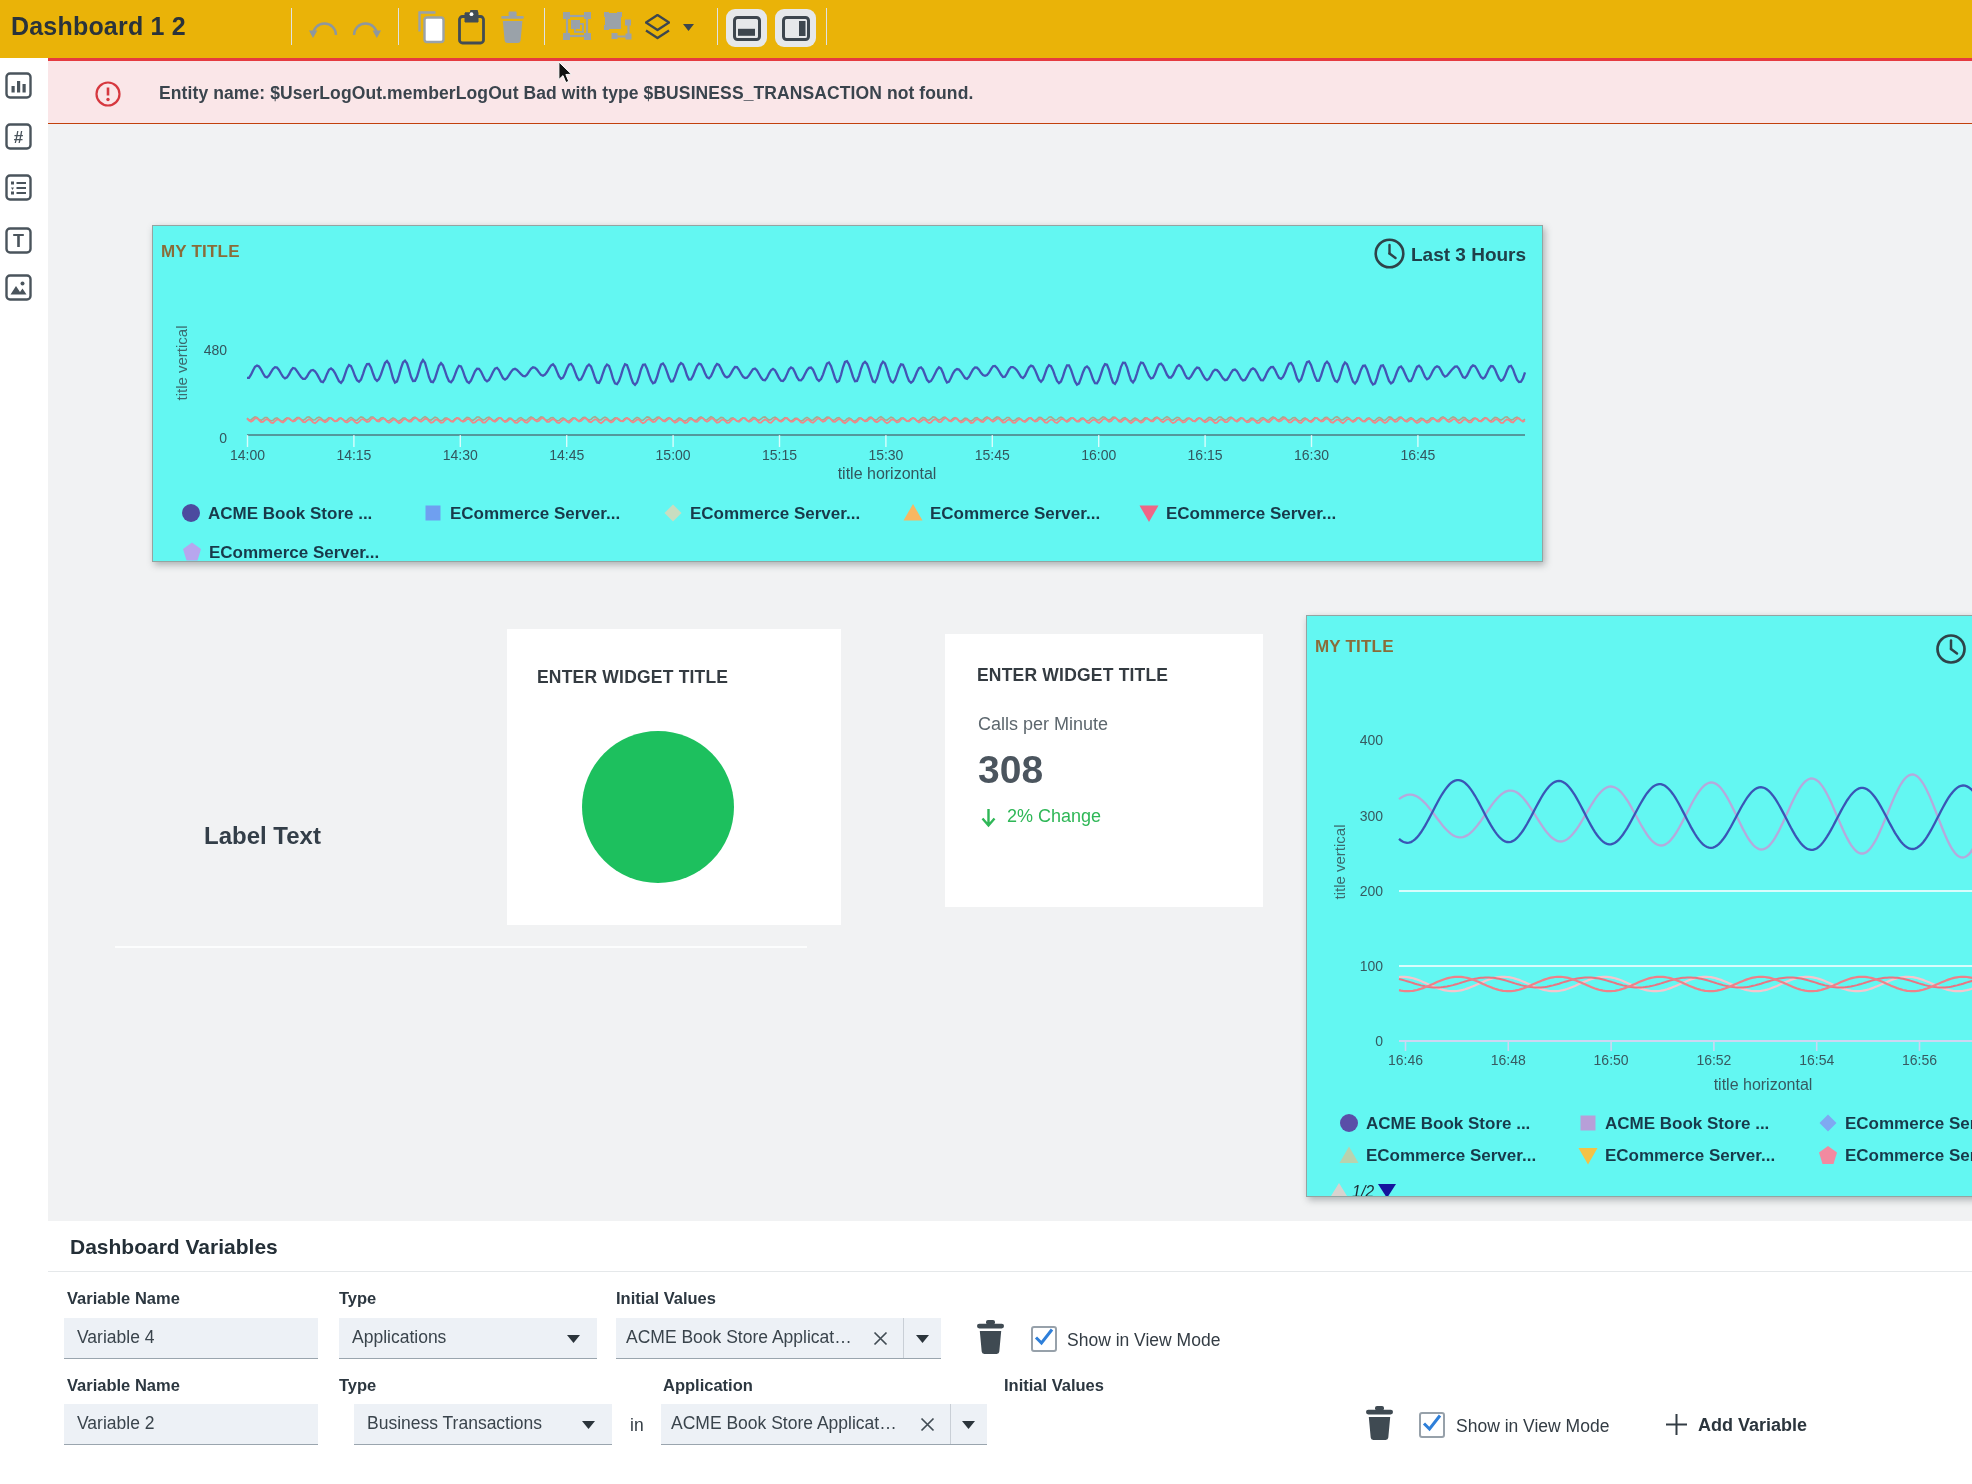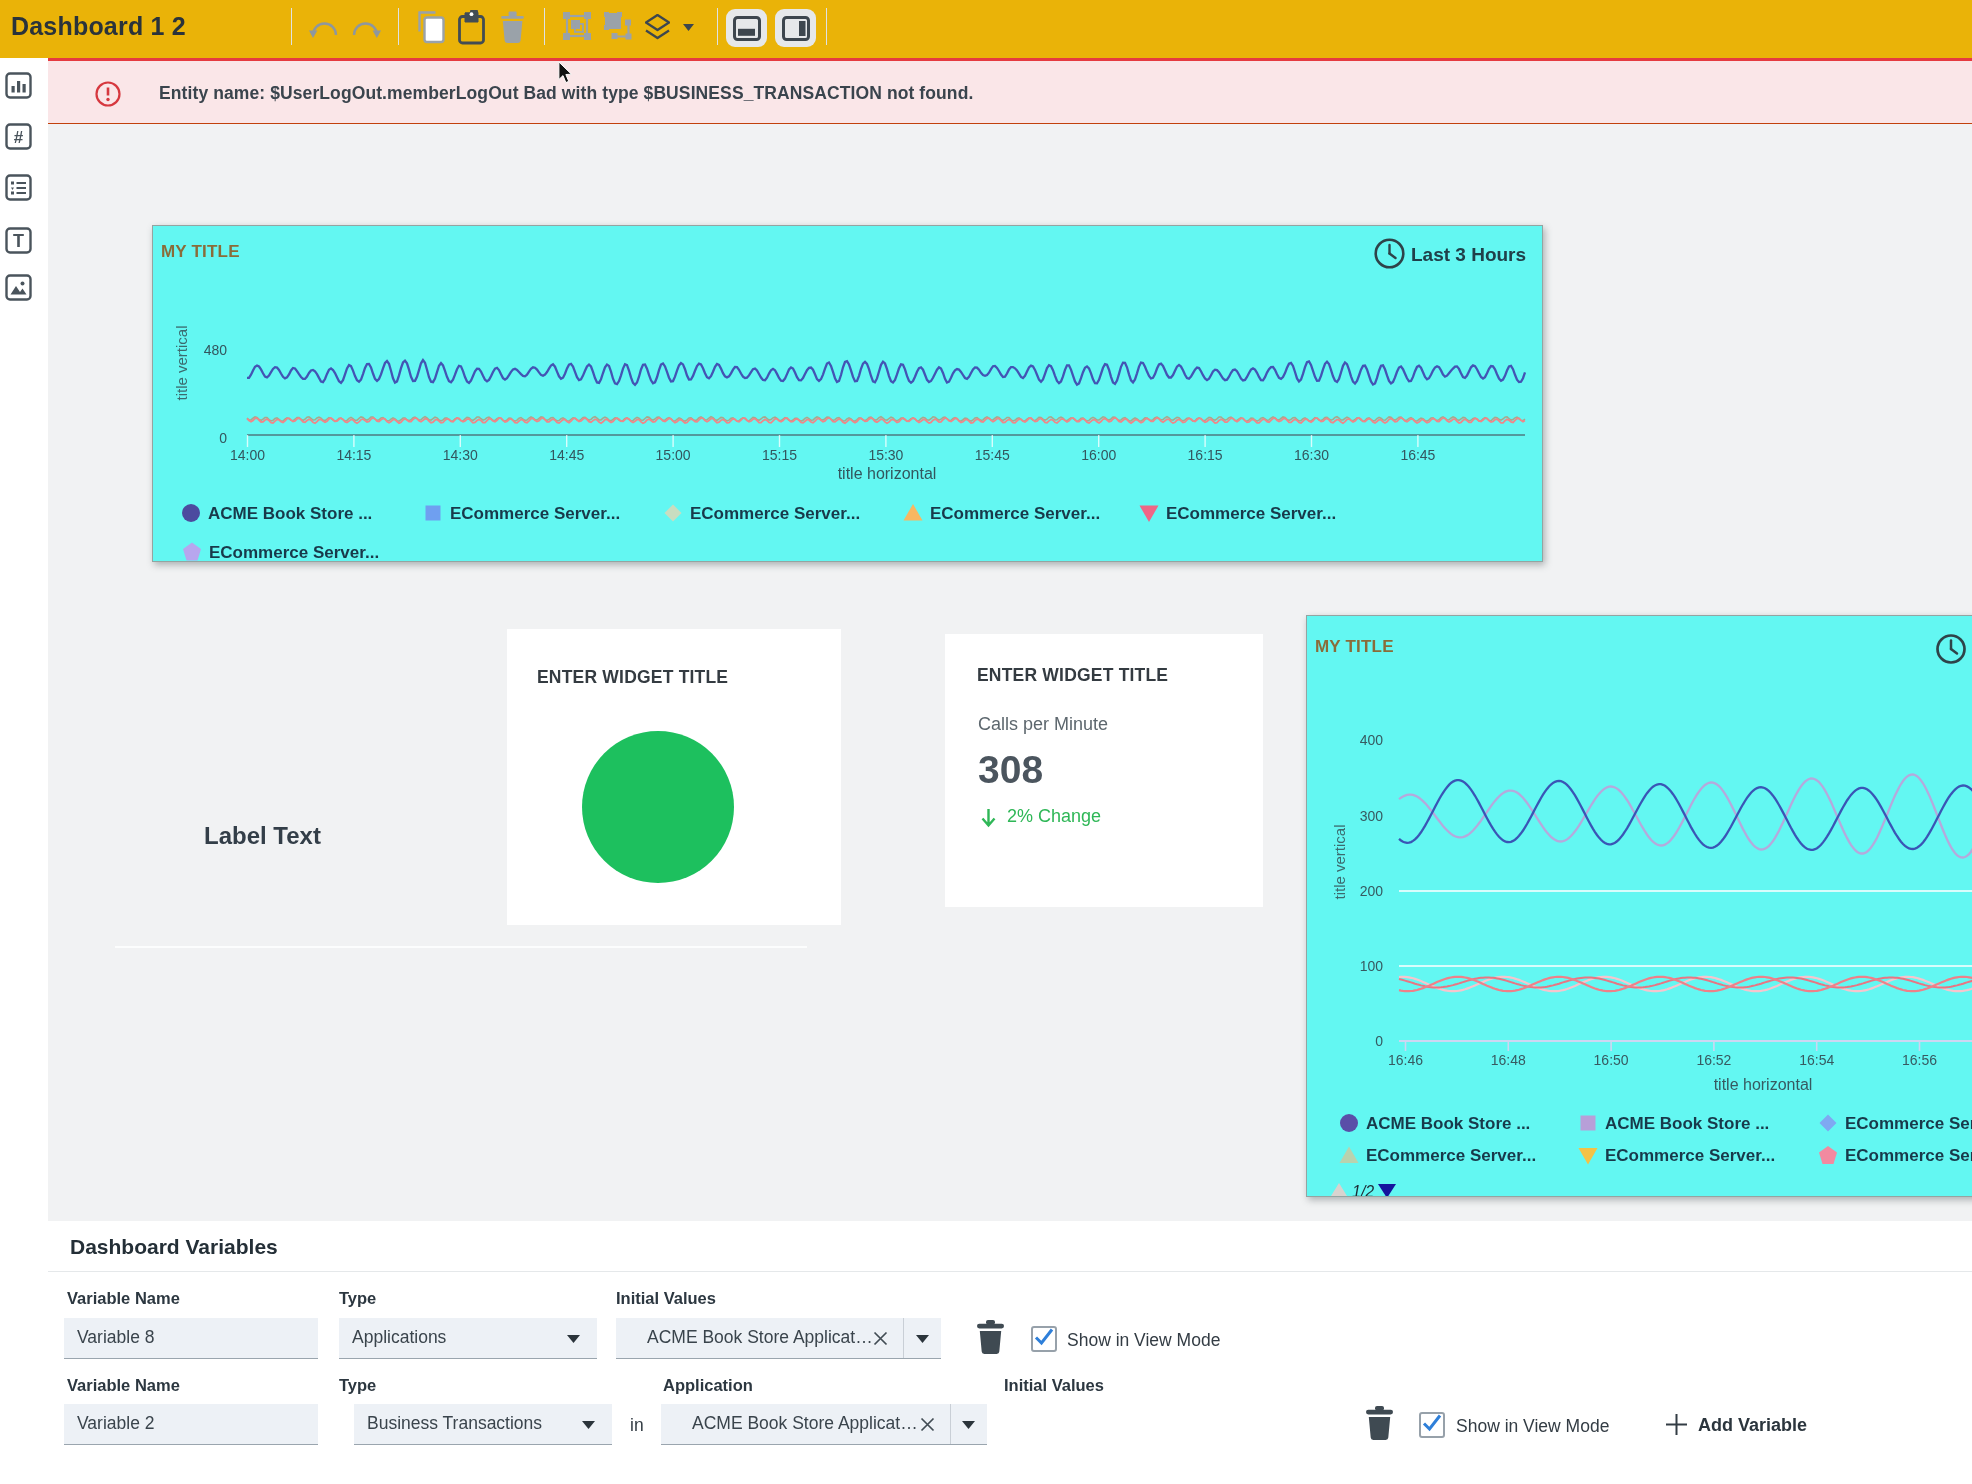--- a/index.html
+++ b/index.html
@@ -26,21 +26,21 @@
 .wwt{font-size:17.5px;font-weight:bold;color:#343b41;letter-spacing:.2px;}
 
 #panel{position:absolute;left:48px;top:1221px;width:1924px;height:203px;background:#ffffff;}
 #panel .hd{position:absolute;left:22px;top:14px;font-size:21px;font-weight:bold;color:#242f37;}
 #panel .sep{position:absolute;left:0;top:50px;width:1924px;height:1px;background:#e5e8ea;}
 .flbl{position:absolute;font-size:16.5px;font-weight:bold;color:#2c3740;text-align:right;}
 .fld{position:absolute;height:41px;background:#edf1f6;border-bottom:1px solid #9aa5ae;
  box-sizing:border-box;font-size:17.5px;color:#3a444c;line-height:39px;padding-left:13px;overflow:hidden;}
 .fld svg.car{position:absolute;right:17px;top:17px;}
 .combo{position:absolute;height:41px;background:#edf1f6;border-bottom:1px solid #9aa5ae;box-sizing:border-box;}
-.combo .cmain{position:absolute;left:0;top:0;bottom:0;font-size:17.5px;color:#3a444c;line-height:39px;padding-left:31px;}
+.combo .cmain{position:absolute;left:0;top:0;bottom:0;font-size:17.5px;color:#3a444c;line-height:39px;padding-left:10px;}
 .combo .cdiv{position:absolute;top:0;bottom:0;width:1px;background:#c9cfd6;}
 .ckbox{position:absolute;width:26px;height:26px;background:#fff;border:2px solid #97a1aa;border-radius:3px;box-sizing:border-box;}
 .cklbl{position:absolute;font-size:17.5px;color:#333c44;}
 .addv{position:absolute;font-size:18px;font-weight:bold;color:#2b353d;}
 </style>
 </head>
 <body>
 <div id="canvas"></div>
 
 <div id="hdr">
@@ -279,21 +279,21 @@
       <path d="M71 568 L89 568 L80 582 Z" fill="#15159d"></path>
  </svg>
 </div>
 
 <div id="panel">
     <div class="hd">Dashboard Variables</div>
     <div class="sep"></div>
     <div class="flbl" style="left:19px;top:68px">Variable Name</div>
     <div class="flbl" style="left:291px;top:68px">Type</div>
     <div class="flbl" style="left:568px;top:68px">Initial Values</div>
-    <div class="fld" style="left:16px;top:97px;width:254px">Variable 8</div>
+    <div class="fld" style="left:16px;top:97px;width:254px">Variable 4</div>
     <div class="fld" style="left:291px;top:97px;width:258px">Applications<svg class="car" width="13" height="8" viewBox="0 0 13 8" style="">
         <path d="M0 0 L13 0 L6.5 8 Z" fill="#2b343b"></path>
       </svg></div>
     <div class="combo" style="left:568px;top:97px;width:325px">
       <div class="cmain" style="width:287px;box-sizing:border-box">ACME Book Store Applicat…</div>
       <svg width="15" height="15" viewBox="0 0 15 15" style="position:absolute;top:13px;left:257px">
         <path d="M1.5 1.5 L13.5 13.5 M13.5 1.5 L1.5 13.5" stroke="#424c54" stroke-width="1.7"></path>
       </svg>
       <div class="cdiv" style="left:287px"></div>
       <svg width="13" height="8" viewBox="0 0 13 8" style="position:absolute;left:300px;top:17px">

